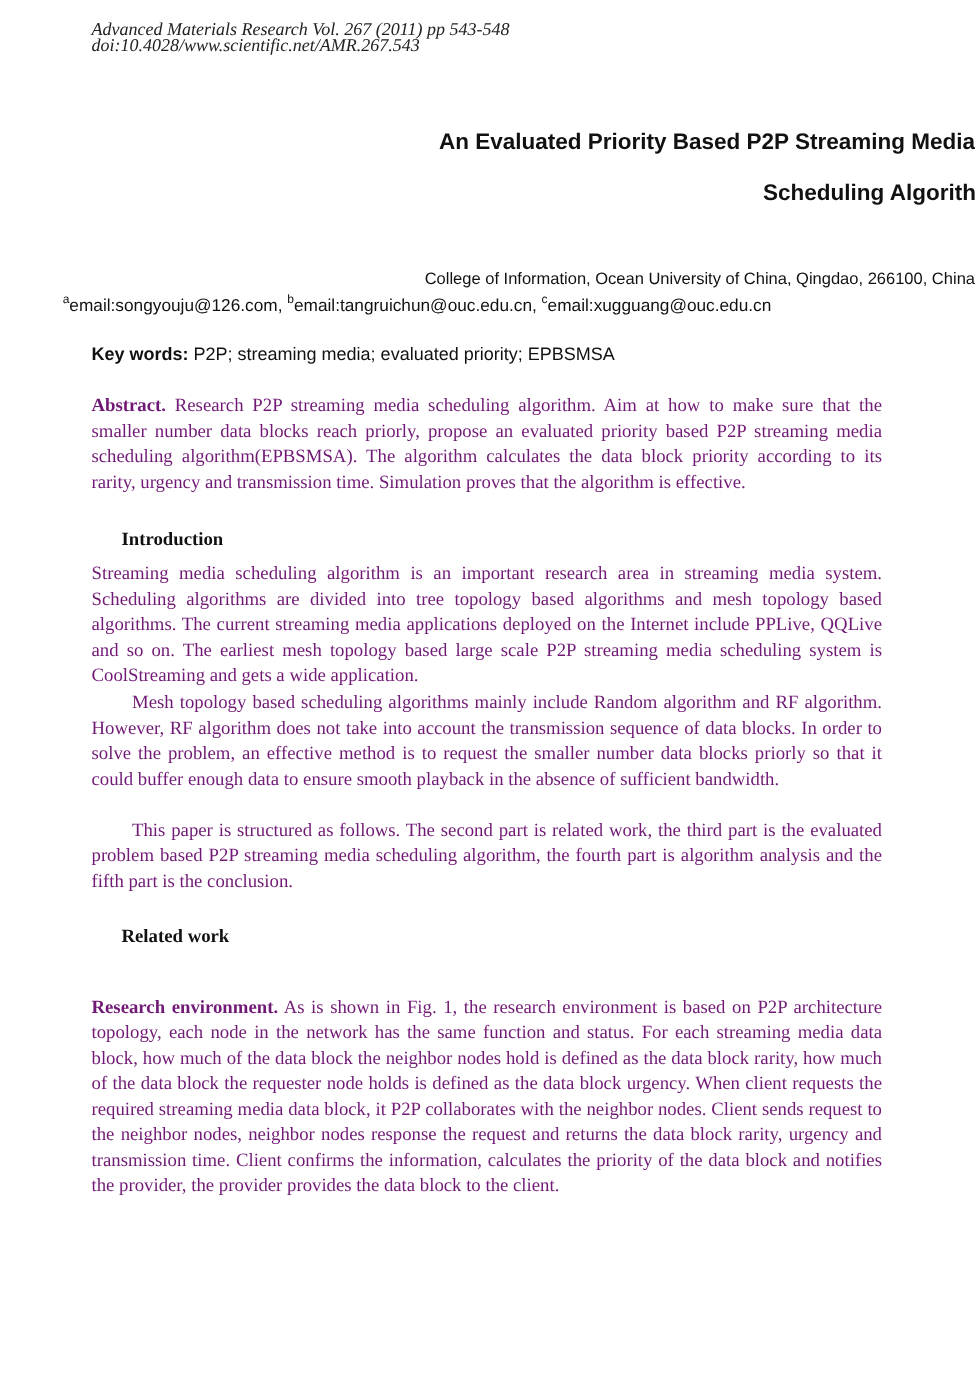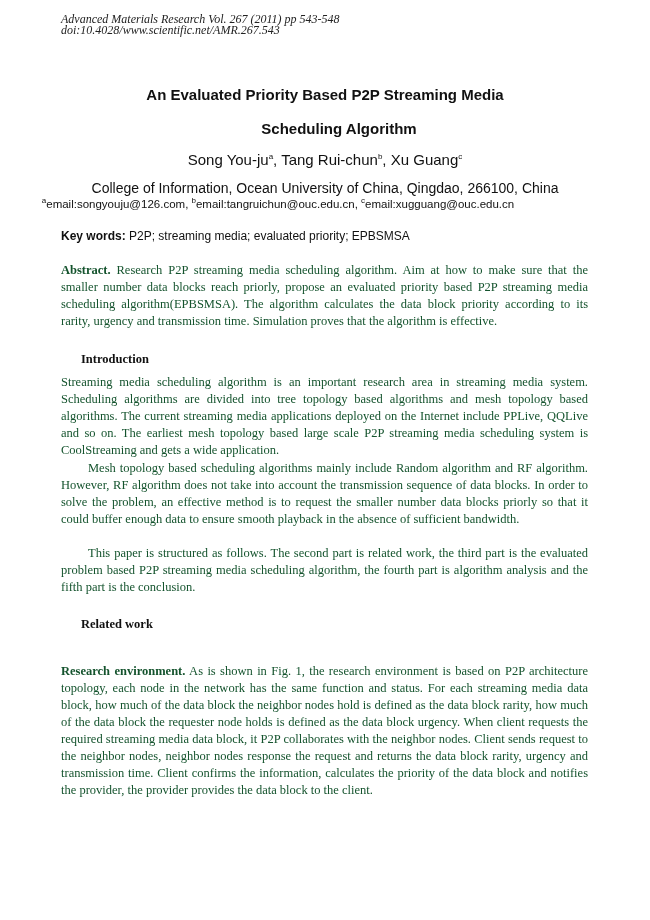--- a/index.html
+++ b/index.html
@@ -1,48 +1,45 @@
 <!DOCTYPE html>
 <html><head>
 <meta charset="utf-8">
 <style>
   html, body { margin: 0; padding: 0; background: #ffffff; }
   body { width: 650px; height: 920px; position: relative; overflow: hidden; color: #111; }
   .page { position: absolute; left: 0; top: 0; width: 650px; height: 920px; }
   .header { position: absolute; left: 61px; top: 14px; font-family: "Liberation Serif", serif; font-style: italic; font-size: 12px; line-height: 11px; color: #222; }
-  .title { position: absolute; left: 0; width: 650px; text-align: center; font-family: "Liberation Sans", sans-serif; font-weight: bold; font-size: 15px; color: #111; }
+  .title { position: absolute; left: 0; width: 650px; text-align: right; font-family: "Liberation Sans", sans-serif; font-weight: bold; font-size: 15px; color: #111; }
   .title.l1 { top: 86px; }
   .title.l2 { top: 120px; padding-left: 14px; }
   .authors { position: absolute; top: 151px; left: 0; width: 650px; text-align: center; font-family: "Liberation Sans", sans-serif; font-size: 15px; }
   .authors sup, .emails sup { font-size: 8px; vertical-align: super; line-height: 0; }
-  .affil { position: absolute; top: 180px; left: 0; width: 650px; text-align: center; font-family: "Liberation Sans", sans-serif; font-size: 14px; }
+  .affil { position: absolute; top: 180px; left: 0; width: 650px; text-align: right; font-family: "Liberation Sans", sans-serif; font-size: 11px; }
   .emails { position: absolute; top: 198px; left: 0; width: 556px; text-align: center; font-family: "Liberation Sans", sans-serif; font-size: 11.5px; }
   .keywords { position: absolute; top: 229px; left: 61px; font-family: "Liberation Sans", sans-serif; font-size: 12px; }
   .keywords b { font-weight: bold; }
-  .para { position: absolute; left: 61px; width: 527px; font-family: "Liberation Serif", serif; font-size: 12.5px; line-height: 17px; text-align: justify; color: #14532d; }
+  .para { position: absolute; left: 61px; width: 527px; font-family: "Liberation Serif", serif; font-size: 12.5px; line-height: 17px; text-align: justify; color: #701a75; }
   .para .lead { font-weight: bold; }
   .para.indent { text-indent: 27px; }
   .heading { position: absolute; left: 61px; font-family: "Liberation Serif", serif; font-weight: bold; font-size: 12.5px; color: #111; margin-left: 20px; }
 </style>
 </head>
 <body>
 
 <div class="page">
 
   <div class="header">
     <div>Advanced Materials Research Vol. 267 (2011) pp 543-548</div>
     <div>doi:10.4028/www.scientific.net/AMR.267.543</div>
   </div>
 
   <div class="title l1">An Evaluated Priority Based P2P Streaming Media</div>
   <div class="title l2">Scheduling Algorithm</div>
 
-  <div class="authors">
-    <span>Song You-ju</span><sup>a</sup>, <span>Tang Rui-chun</span><sup>b</sup>, <span>Xu Guang</span><sup>c</sup>
-  </div>
 
   <div class="affil">College of Information, Ocean University of China, Qingdao, 266100, China</div>
 
   <div class="emails">
     <sup>a</sup><span>email:songyouju@126.com</span>, <sup>b</sup><span>email:tangruichun@ouc.edu.cn</span>, <sup>c</sup><span>email:xugguang@ouc.edu.cn</span>
   </div>
 
   <div class="keywords">
     <b>Key words:</b><span> P2P; streaming media; evaluated priority; EPBSMSA</span>
   </div>

